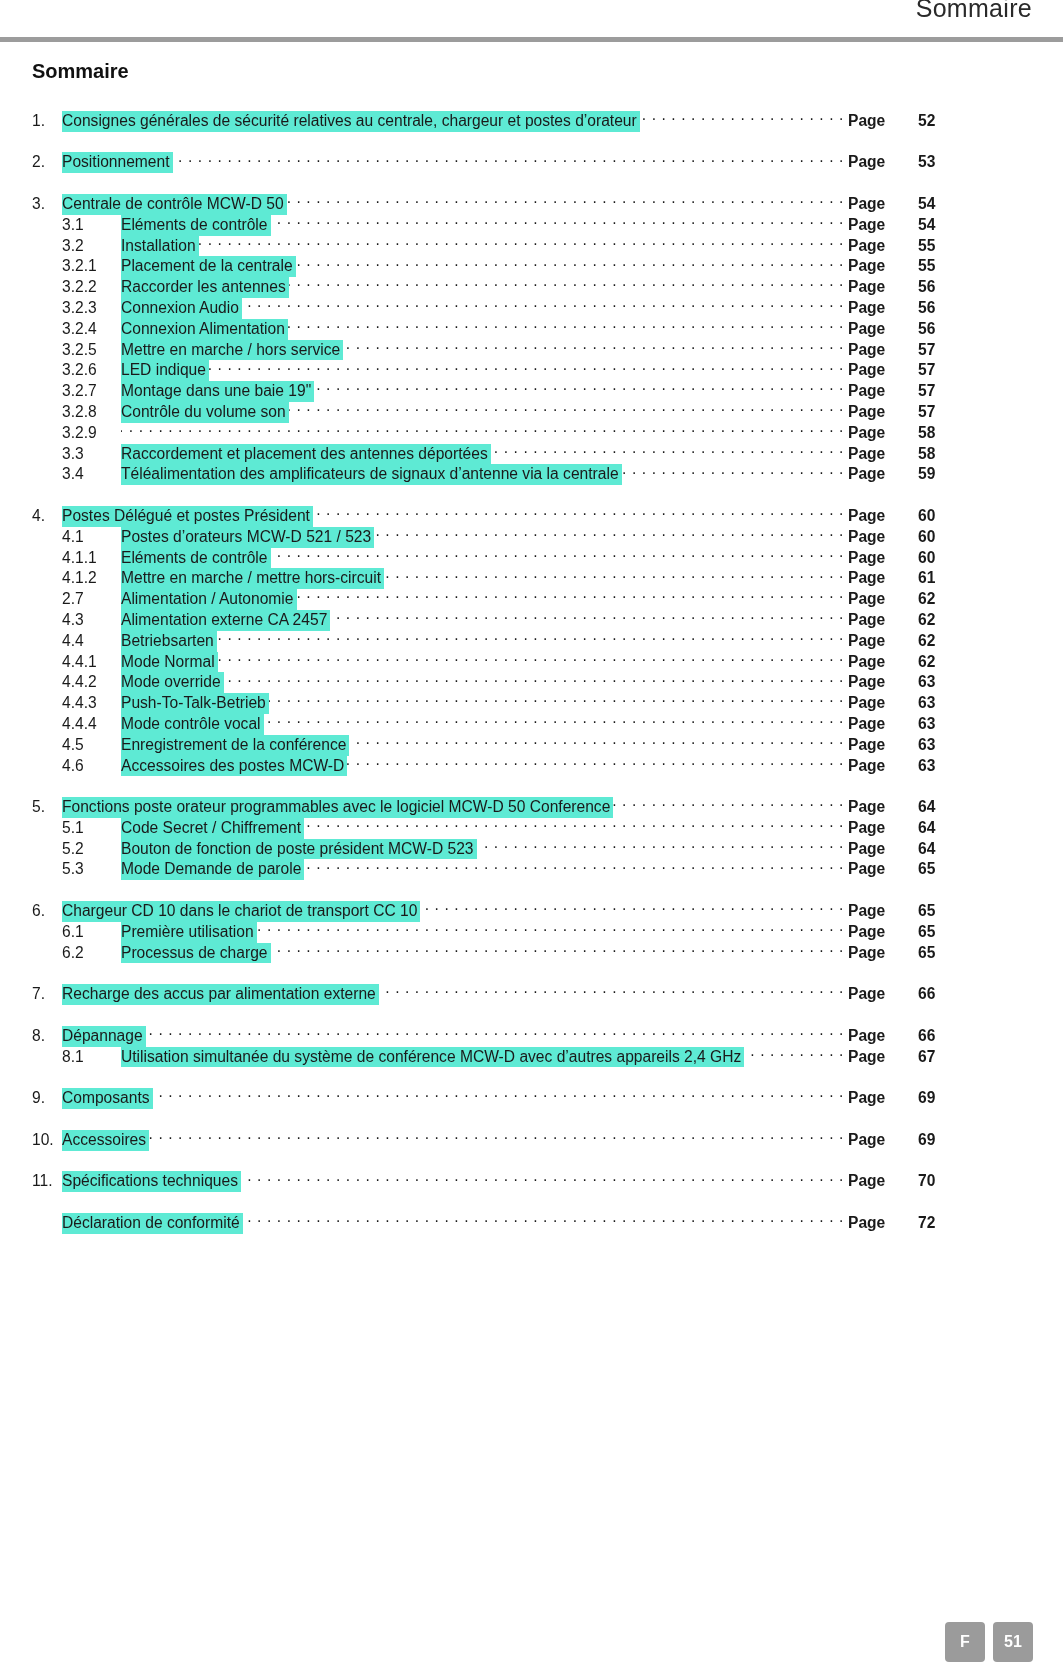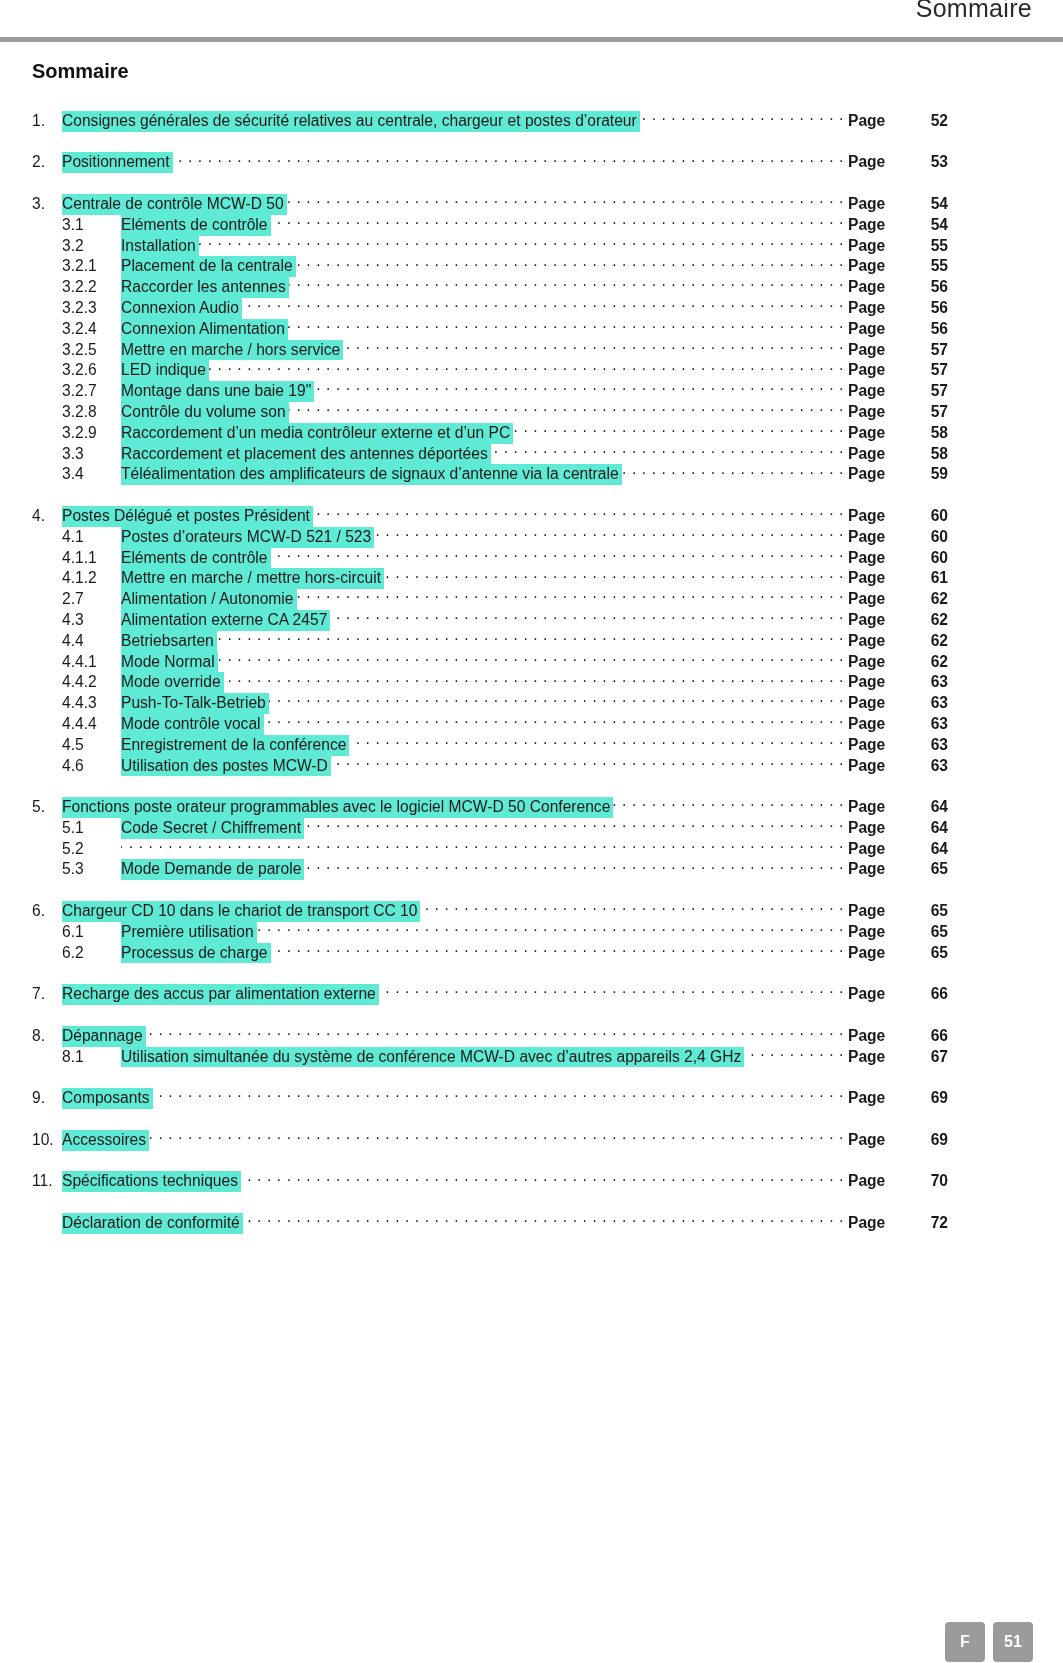--- a/index.html
+++ b/index.html
@@ -32,21 +32,21 @@
   .indent { width:30px; flex:none; }
   .title { flex:none; background:#5eead4; padding-right:3px; }
   .leader {
     flex:1; overflow:hidden; position:relative; height:20.8px;
   }
   .leader::before {
     content:". . . . . . . . . . . . . . . . . . . . . . . . . . . . . . . . . . . . . . . . . . . . . . . . . . . . . . . . . . . . . . . . . . . . . . . . . . . . . . . . . . . . . . . . . . . . . . . . . . . . . . . . . . . . . . . . . . .";
     position:absolute; right:0; top:0; white-space:nowrap; letter-spacing:0.6px;
   }
   .page-label { flex:none; font-weight:bold; padding-left:4px; width:50px; }
-  .page-num { flex:none; font-weight:bold; width:30px; text-align:right; margin-left:20px; }
+  .page-num { flex:none; font-weight:bold; width:30px; text-align:left; margin-left:20px; }
   .badges { position:absolute; top:1622px; left:945px; display:flex; gap:8px; }
   .badge {
     width:40px; height:40px; border-radius:4px; background:#9b9b9b; color:#fff;
     font-weight:bold; font-size:16px; display:flex; align-items:center; justify-content:center;
   }
 </style>
 </head>
 <body>
 
 <div class="running-head">Sommaire</div>
@@ -154,21 +154,20 @@
       <span class="indent"></span>
       <span class="num2">3.2.8</span>
       <span class="title">Contrôle du volume son</span>
       <span class="leader"></span>
       <span class="page-label">Page</span>
       <span class="page-num">57</span>
     </div>
     <div class="row">
       <span class="indent"></span>
       <span class="num2">3.2.9</span>
-      <span class="title">Raccordement d’un media contrôleur externe et d’un PC</span>
       <span class="leader"></span>
       <span class="page-label">Page</span>
       <span class="page-num">58</span>
     </div>
     <div class="row">
       <span class="indent"></span>
       <span class="num2">3.3</span>
       <span class="title">Raccordement et placement des antennes déportées</span>
       <span class="leader"></span>
       <span class="page-label">Page</span>
@@ -274,21 +273,21 @@
       <span class="indent"></span>
       <span class="num2">4.5</span>
       <span class="title">Enregistrement de la conférence</span>
       <span class="leader"></span>
       <span class="page-label">Page</span>
       <span class="page-num">63</span>
     </div>
     <div class="row">
       <span class="indent"></span>
       <span class="num2">4.6</span>
-      <span class="title">Utilisation des postes MCW-D</span>
+      <span class="title">Accessoires des postes MCW-D</span>
       <span class="leader"></span>
       <span class="page-label">Page</span>
       <span class="page-num">63</span>
     </div>
     <div class="row gap"></div>
     <div class="row">
       <span class="num1">5.</span>
       <span class="title">Fonctions poste orateur programmables avec le logiciel MCW-D 50 Conference</span>
       <span class="leader"></span>
       <span class="page-label">Page</span>
@@ -298,20 +297,21 @@
       <span class="indent"></span>
       <span class="num2">5.1</span>
       <span class="title">Code Secret / Chiffrement</span>
       <span class="leader"></span>
       <span class="page-label">Page</span>
       <span class="page-num">64</span>
     </div>
     <div class="row">
       <span class="indent"></span>
       <span class="num2">5.2</span>
+      <span class="title">Bouton de fonction de poste président MCW-D 523</span>
       <span class="leader"></span>
       <span class="page-label">Page</span>
       <span class="page-num">64</span>
     </div>
     <div class="row">
       <span class="indent"></span>
       <span class="num2">5.3</span>
       <span class="title">Mode Demande de parole</span>
       <span class="leader"></span>
       <span class="page-label">Page</span>

